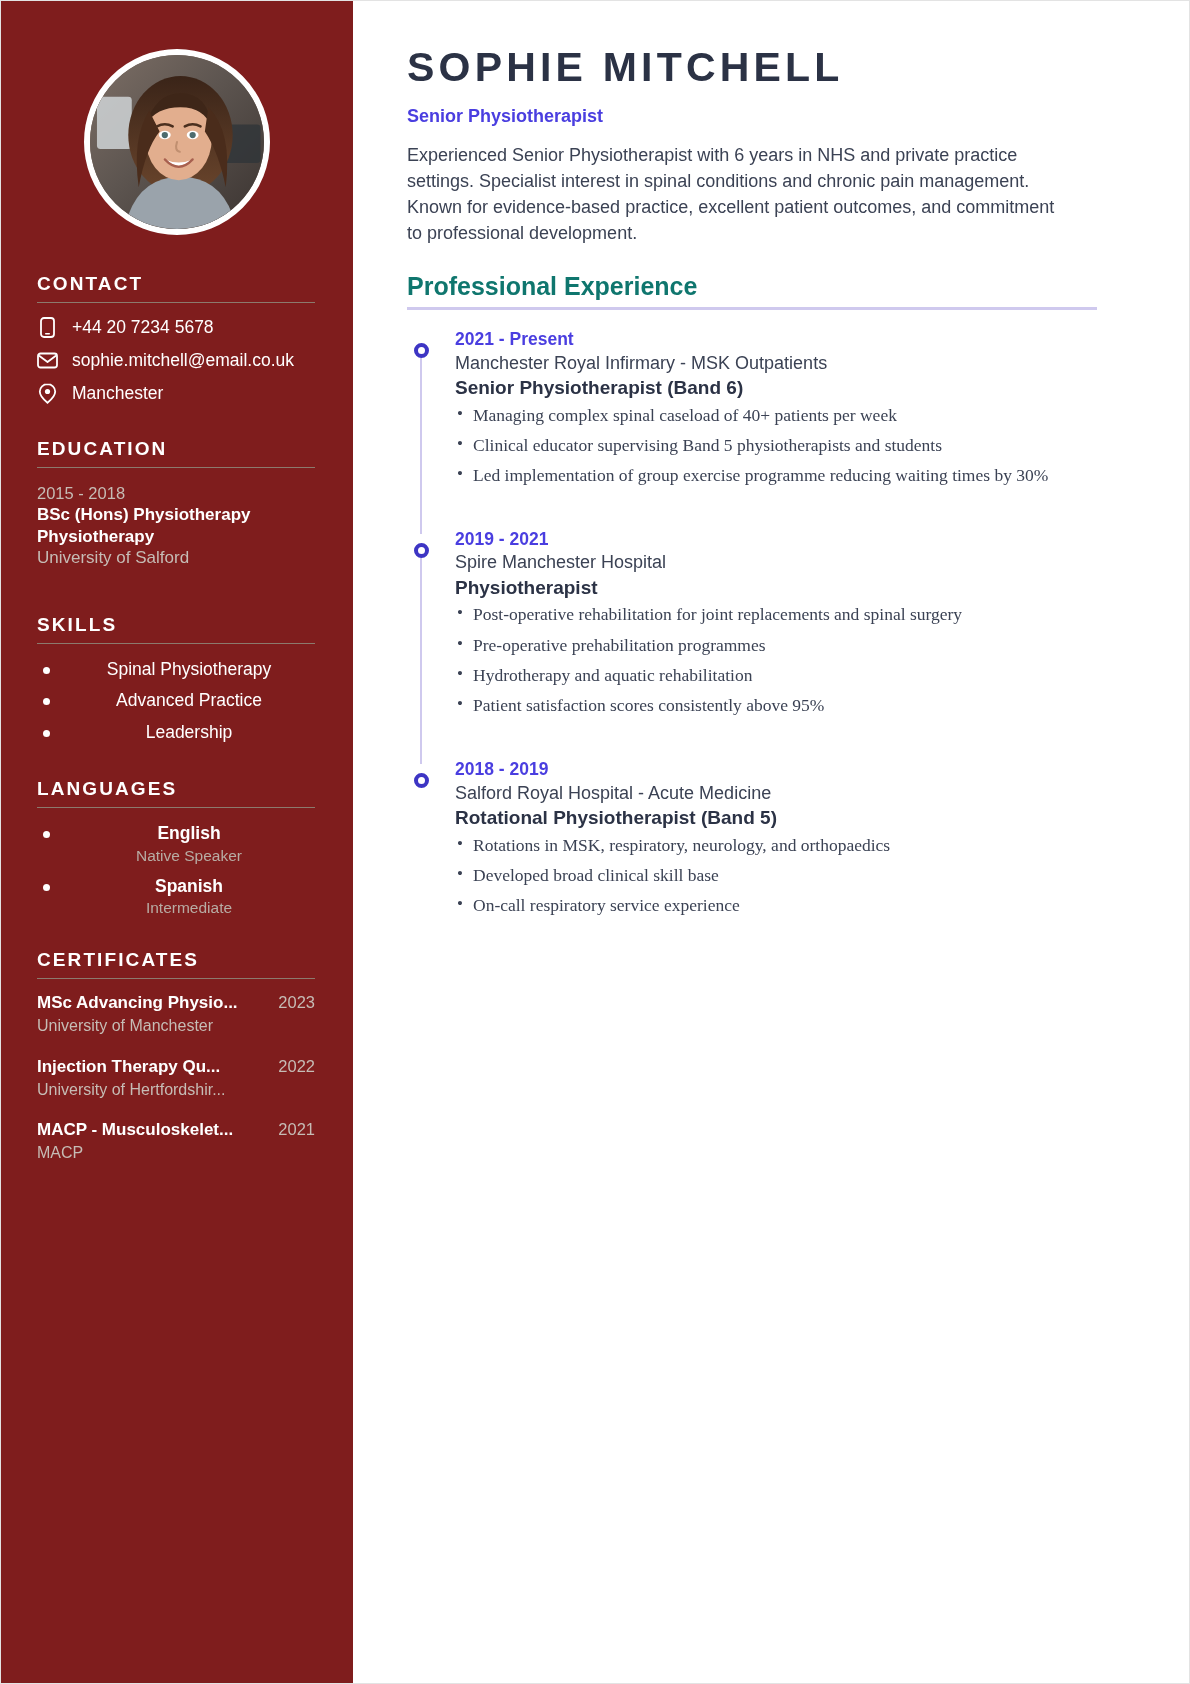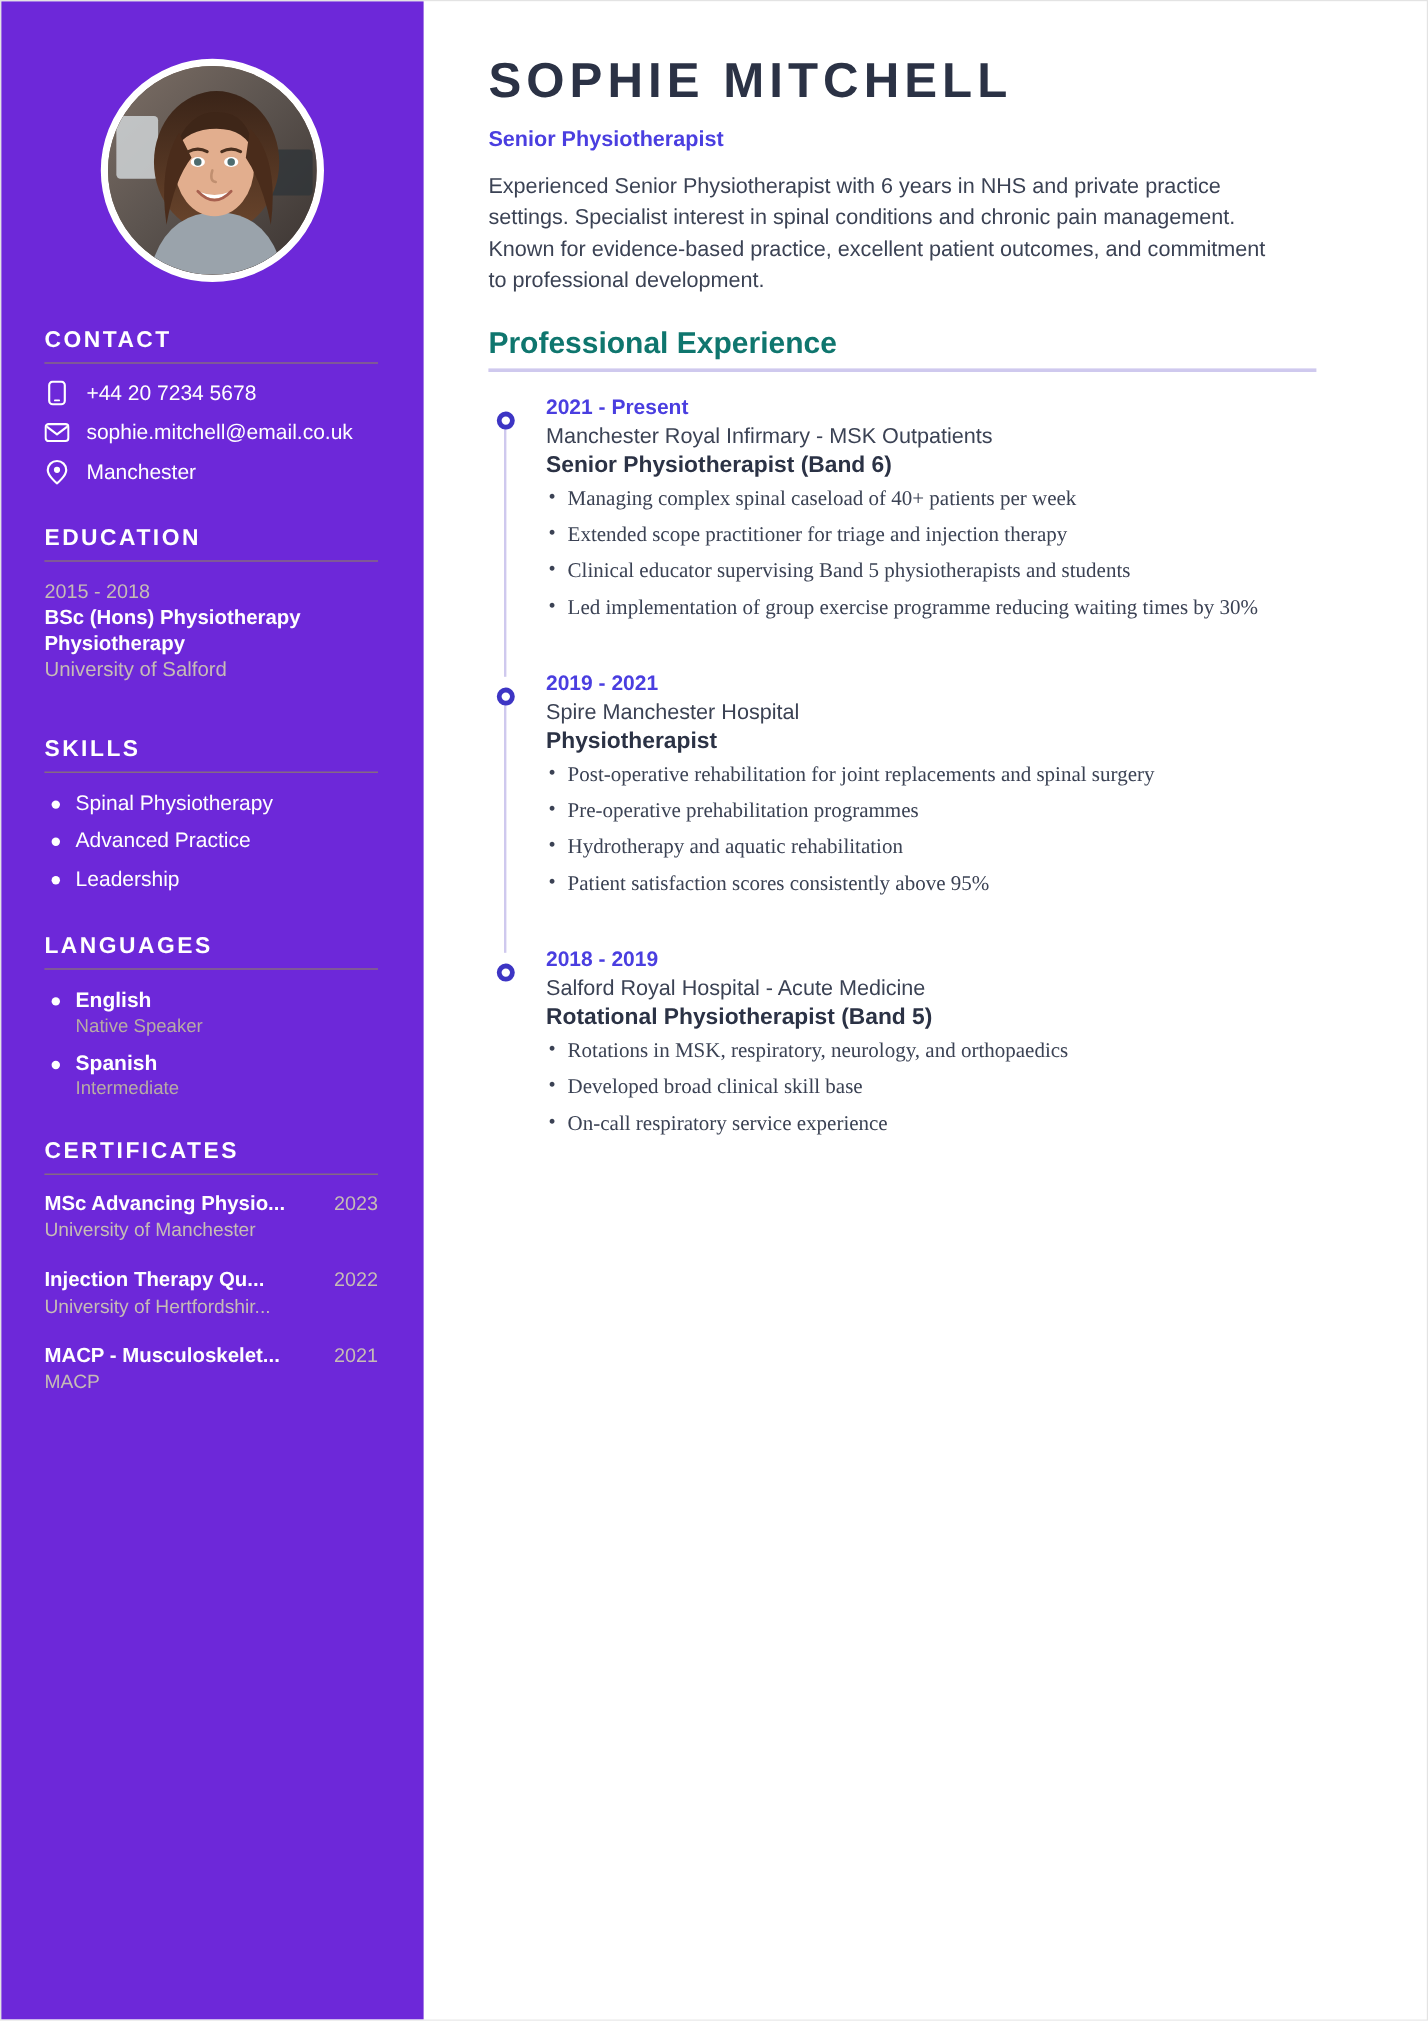--- a/index.html
+++ b/index.html
@@ -19,21 +19,21 @@
     box-sizing: border-box;
     border: 1px solid #e3e3e3;
     overflow: hidden;
     display: flex;
   }
 
   
   .sidebar {
     width: 352px;
     min-width: 352px;
-    background: #6d28d9;
+    background: #7f1d1d;
     color: #ffffff;
     padding: 0 0 0 0;
     box-sizing: border-box;
     position: relative;
   }
   .avatar-wrap {
     display: flex;
     justify-content: center;
     padding-top: 48px;
   }
@@ -106,20 +106,21 @@
   }
 
   .bullet-list { list-style: none; margin: 0; padding: 0; }
   .bullet-list li {
     position: relative;
     padding-left: 26px;
     margin-bottom: 9px;
     font-size: 17.5px;
     color: #ffffff;
     line-height: 1.3;
+    text-align: center;
   }
   .bullet-list li::before {
     content: "";
     position: absolute;
     left: 6px;
     top: 9px;
     width: 7px;
     height: 7px;
     border-radius: 50%;
     background: #ffffff;
@@ -425,21 +426,20 @@
     <div class="timeline">
 
       <div class="tl-item">
         <span class="tl-line"></span>
         <span class="tl-dot"></span>
         <div class="tl-dates">2021 - Present</div>
         <div class="tl-org">Manchester Royal Infirmary - MSK Outpatients</div>
         <div class="tl-title">Senior Physiotherapist (Band 6)</div>
         <ul class="tl-bullets">
           <li>Managing complex spinal caseload of 40+ patients per week</li>
-          <li>Extended scope practitioner for triage and injection therapy</li>
           <li>Clinical educator supervising Band 5 physiotherapists and students</li>
           <li>Led implementation of group exercise programme reducing waiting times by 30%</li>
         </ul>
       </div>
 
       <div class="tl-item">
         <span class="tl-line"></span>
         <span class="tl-dot"></span>
         <div class="tl-dates">2019 - 2021</div>
         <div class="tl-org">Spire Manchester Hospital</div>

